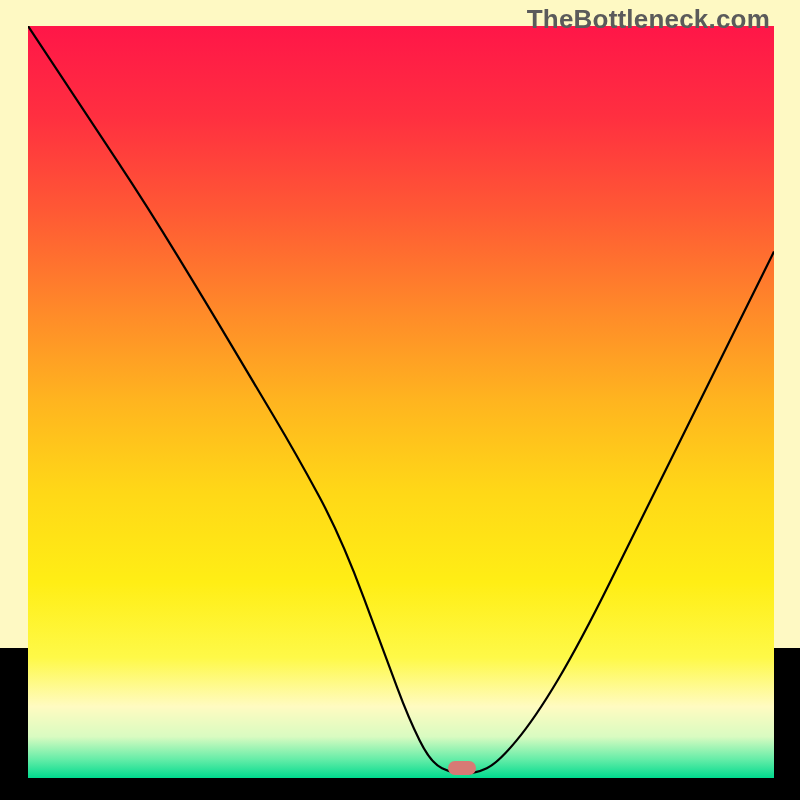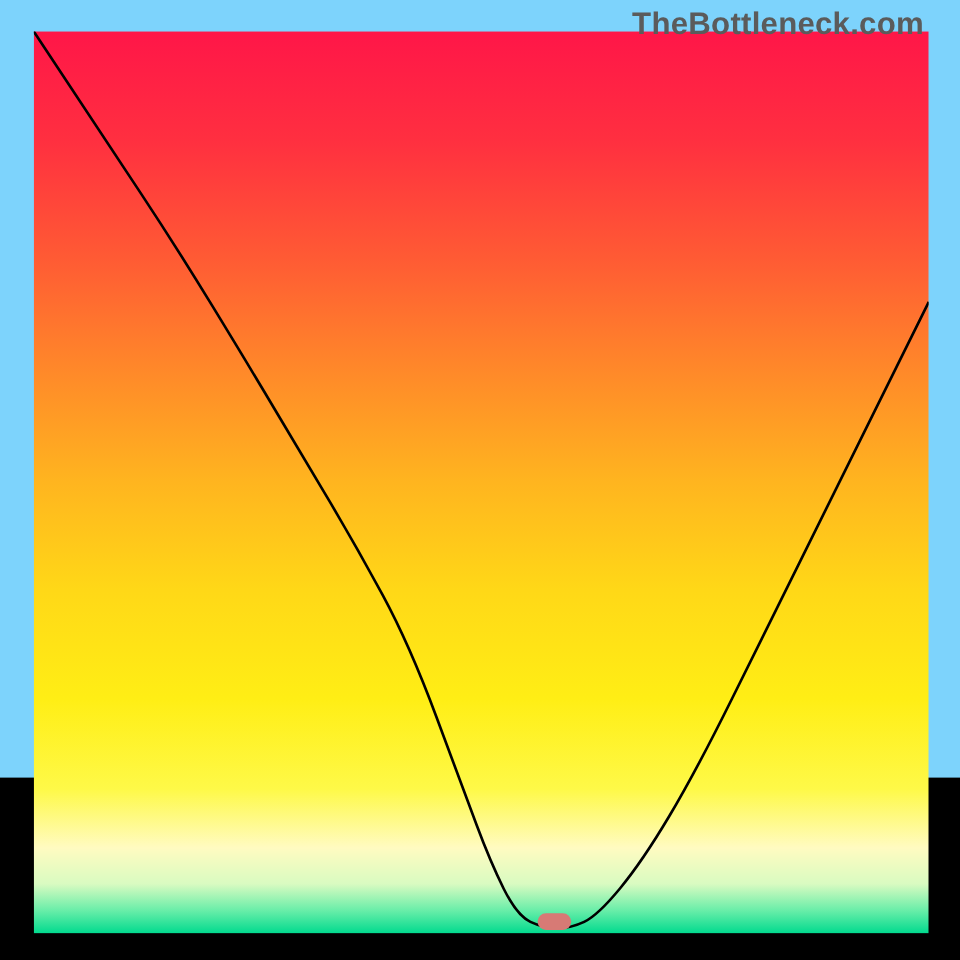--- a/index.html
+++ b/index.html
@@ -10,21 +10,21 @@
     background: #000;
     overflow: hidden;
     font-family: Arial, Helvetica, sans-serif;
   }
   .frame {
     position: absolute;
     left: 0;
     top: 0;
     width: 800px;
     height: 648px;
-    background: #7dd3fc;
+    background: #fef9c3;
   }
   .plot {
     position: absolute;
     left: 28px;
     top: 26px;
     width: 746px;
     height: 752px;
     overflow: hidden;
   }
   .gradient {

